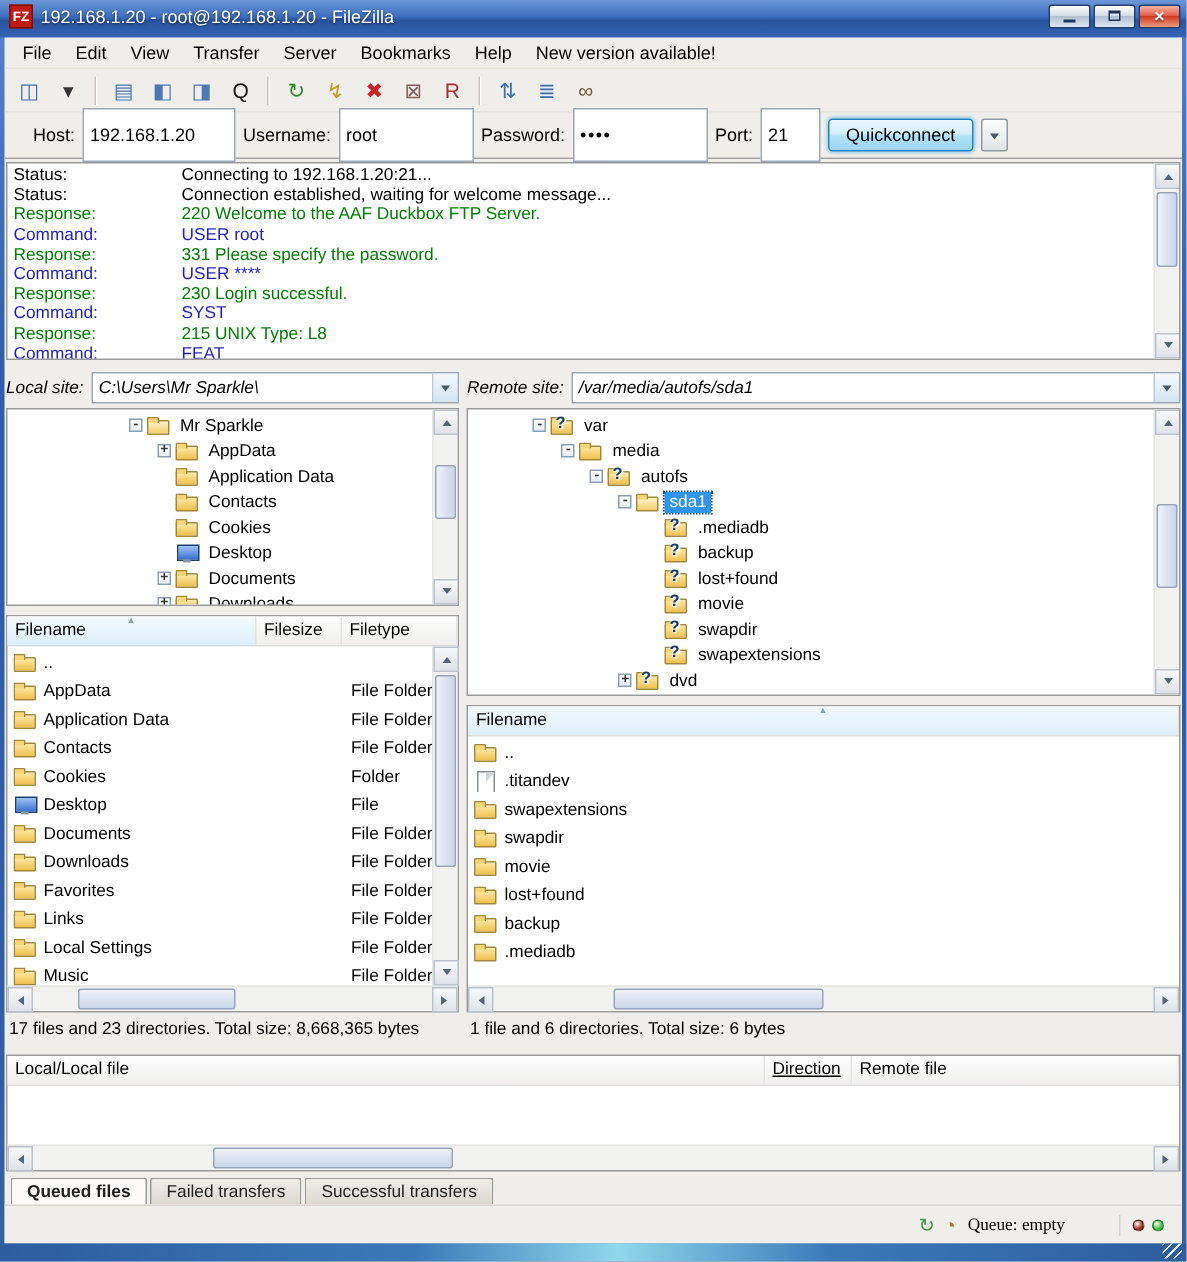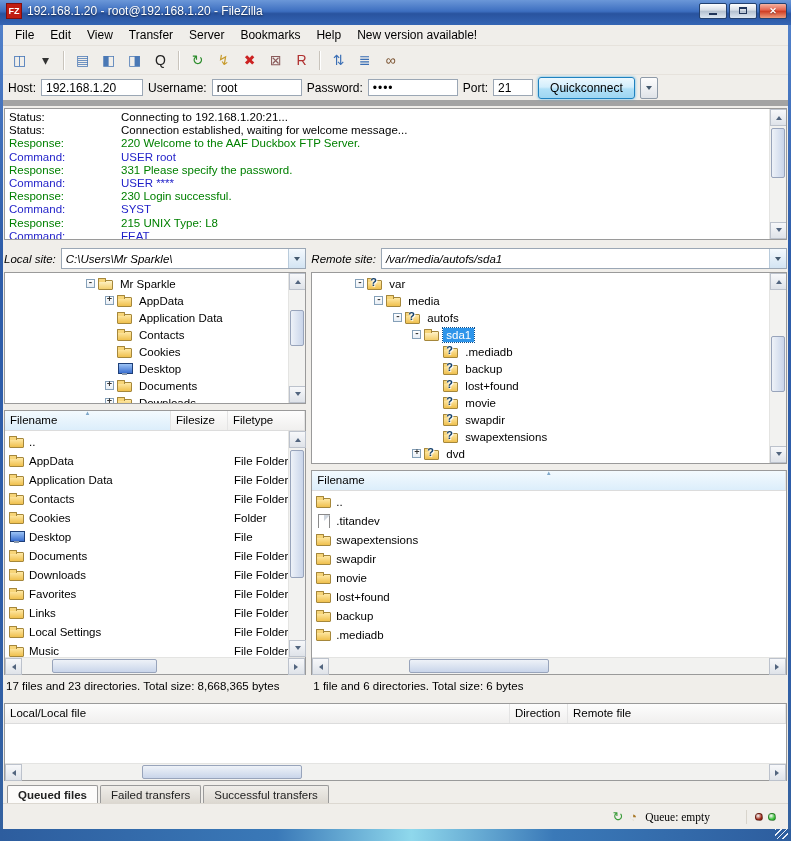--- a/index.html
+++ b/index.html
@@ -25,22 +25,22 @@
 .wbody{flex:1;margin:0 3px;background:#f0eeea;display:flex;flex-direction:column;overflow:hidden;}
 
 .menubar{height:21px;flex:0 0 21px;display:flex;align-items:center;padding-left:4px;font-size:12px;border-bottom:1px solid #e6e2dc;}
 .menu-item{padding:2px 8px;white-space:nowrap;}
 
 .toolbar{height:29px;flex:0 0 29px;display:flex;align-items:center;padding:0 4px;gap:1px;border-bottom:1px solid #e6e2dc;}
 .tb-btn{width:25px;height:23px;display:flex;align-items:center;justify-content:center;border-radius:2px;}
 .tb-glyph{font-size:14px;line-height:1;}
 .tb-sep{width:2px;height:19px;border-left:1px solid #c9c4bc;border-right:1px solid #ffffff;margin:0 4px;}
 
-.quickbar{height:31px;flex:0 0 31px;display:flex;align-items:center;padding:0 5px;gap:5px;font-size:12px;border-bottom:6px solid #a3a3a3;}
-.qc-input{height:17px;border:1px solid #9ba7b5;padding:0 4px;font:12px "Liberation Sans",sans-serif;background:#fff;}
+.quickbar{height:31px;flex:0 0 31px;display:flex;align-items:center;padding:0 19px;gap:5px;font-size:12px;border-bottom:1px solid #a3a3a3;}
+.qc-input{height:36px;border:1px solid #9ba7b5;padding:0 4px;font:12px "Liberation Sans",sans-serif;background:#fff;}
 .qc-btn{height:22px;padding:0 11px;font:12px "Liberation Sans",sans-serif;border:1px solid #1f82c0;border-radius:3px;
   background:linear-gradient(#ecf8fe,#d3eefc 45%,#b0e0f7 55%,#9ed6f2);box-shadow:0 0 3px rgba(60,170,230,.85);}
 .qc-drop{width:18px;height:22px;border:1px solid #8e9aa8;border-radius:2px;display:flex;align-items:center;justify-content:center;
   background:linear-gradient(#fdfdfd,#dfe3e8);}
 .tri-down{width:0;height:0;border:3px solid transparent;border-top:4px solid #44596e;margin-top:4px;}
 
 
 .log{height:132px;flex:0 0 132px;margin:2px 1px;background:#fff;border:1px solid #9a9a9a;position:relative;overflow:hidden;
   font-size:11.5px;}
 #log-rows{padding:2px 20px 0 4px;}
@@ -119,21 +119,21 @@
 .local-list .c-size{width:57px;flex:0 0 57px;}
 .local-list .c-type{flex:1;padding-left:6px;overflow:hidden;}
 .remote-cols .hcell{flex:1;}
 .remote-list .c-name{flex:1;}
 .local-list .vscroll{top:20px;bottom:17px;}
 .status-line{height:20px;flex:0 0 20px;font-size:11.5px;padding:5px 2px 0;white-space:nowrap;overflow:hidden;}
 
 
 .queue{margin:6px 1px 0;border:1px solid #9a9a9a;background:#fff;display:flex;flex-direction:column;flex:1;min-height:70px;}
 .queue-cols .hcell:nth-child(1){width:505px;}
-.queue-cols .hcell:nth-child(2){width:58px;}
+.queue-cols .hcell:nth-child(2){width:58px;text-decoration:underline;}
 .queue-cols .hcell:nth-child(3){flex:1;}
 .queue-body{flex:1;}
 
 
 .tabs{display:flex;align-items:flex-end;height:22px;flex:0 0 22px;padding-left:3px;gap:2px;margin:0 1px;}
 .tab{font-size:11.5px;padding:3px 10px 2px;border:1px solid #9a9a9a;border-bottom:none;border-radius:2px 2px 0 0;
   background:linear-gradient(#efede9,#dcd8d1);color:#222;}
 .tab.active{background:#fcfbfa;font-weight:bold;}
 .statusbar{height:26px;flex:0 0 26px;display:flex;align-items:center;padding:0 4px 0 8px;gap:8px;
   border-top:1px solid #dcd8d1;font-size:11.5px;background:#f0eeea;}

